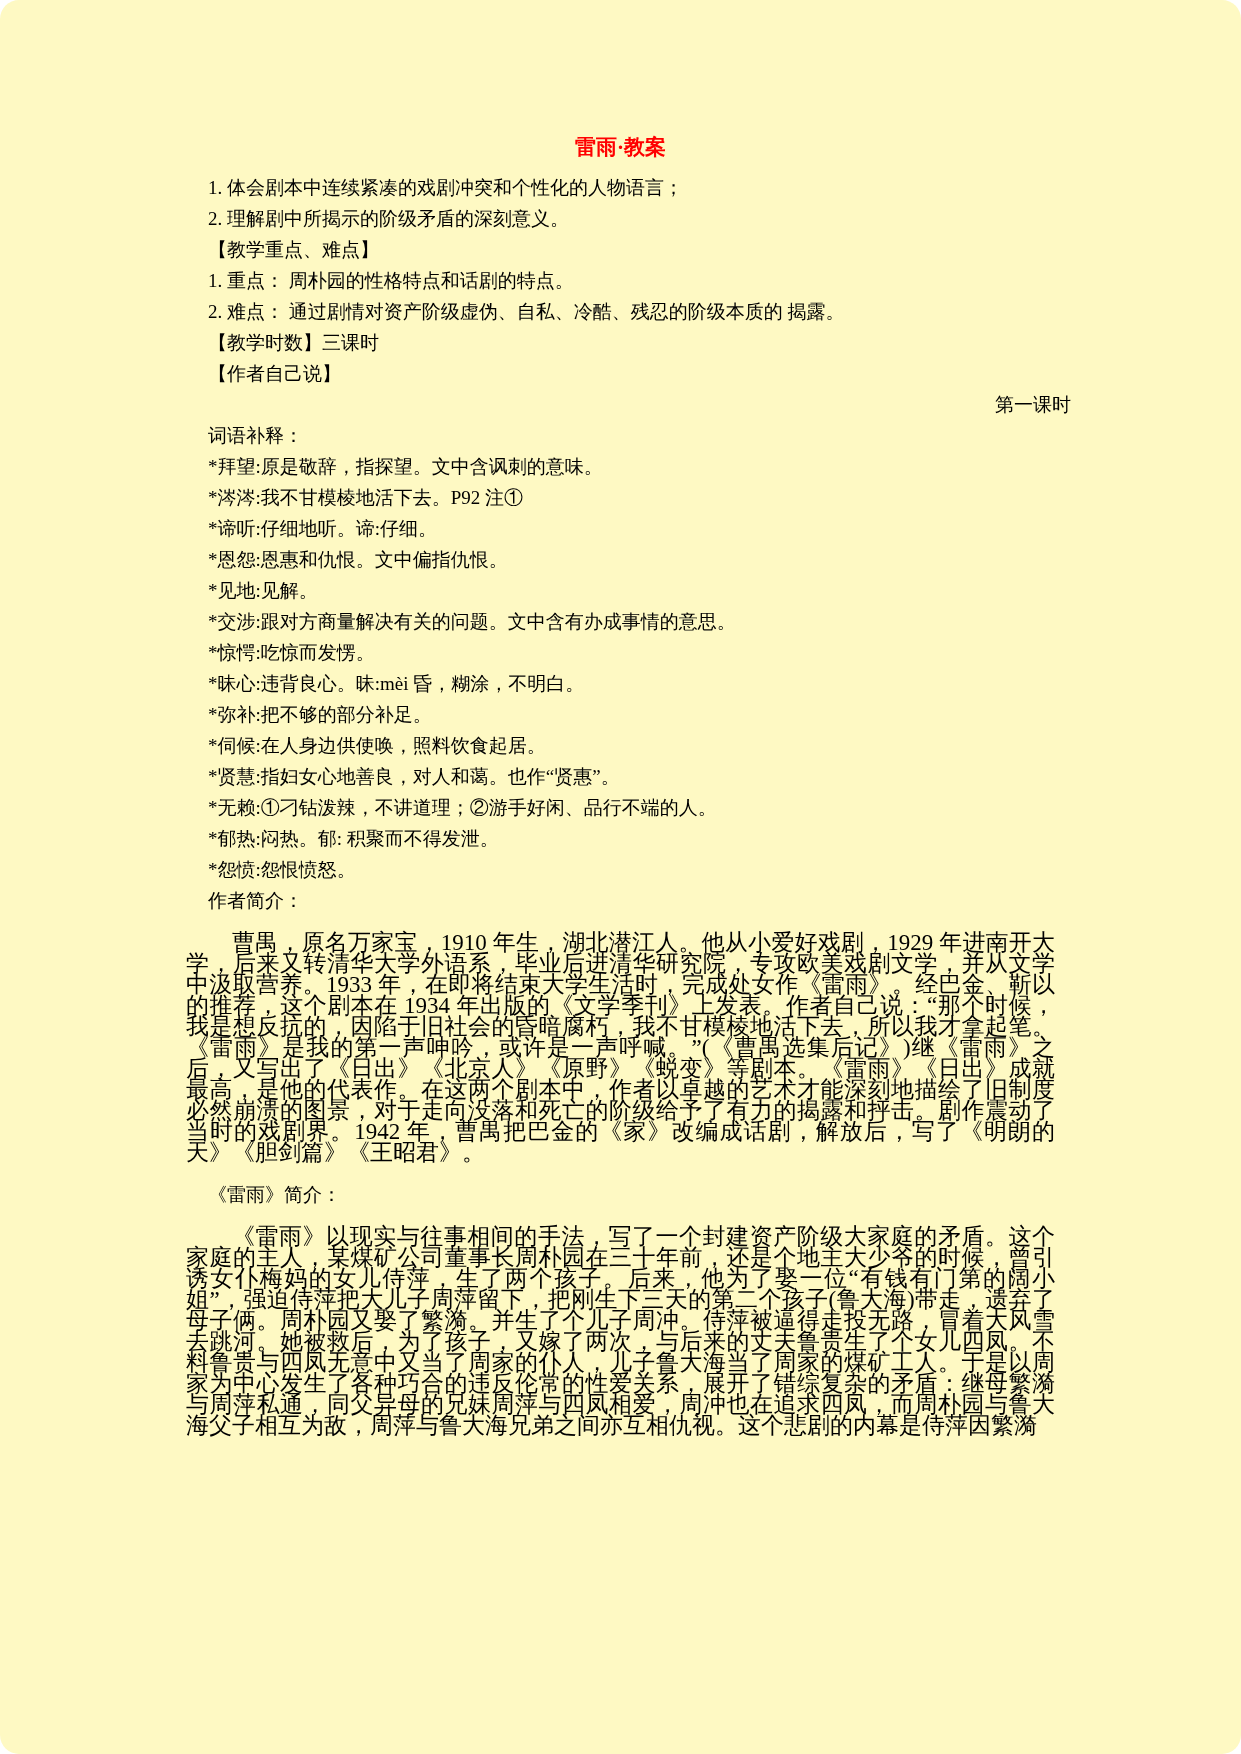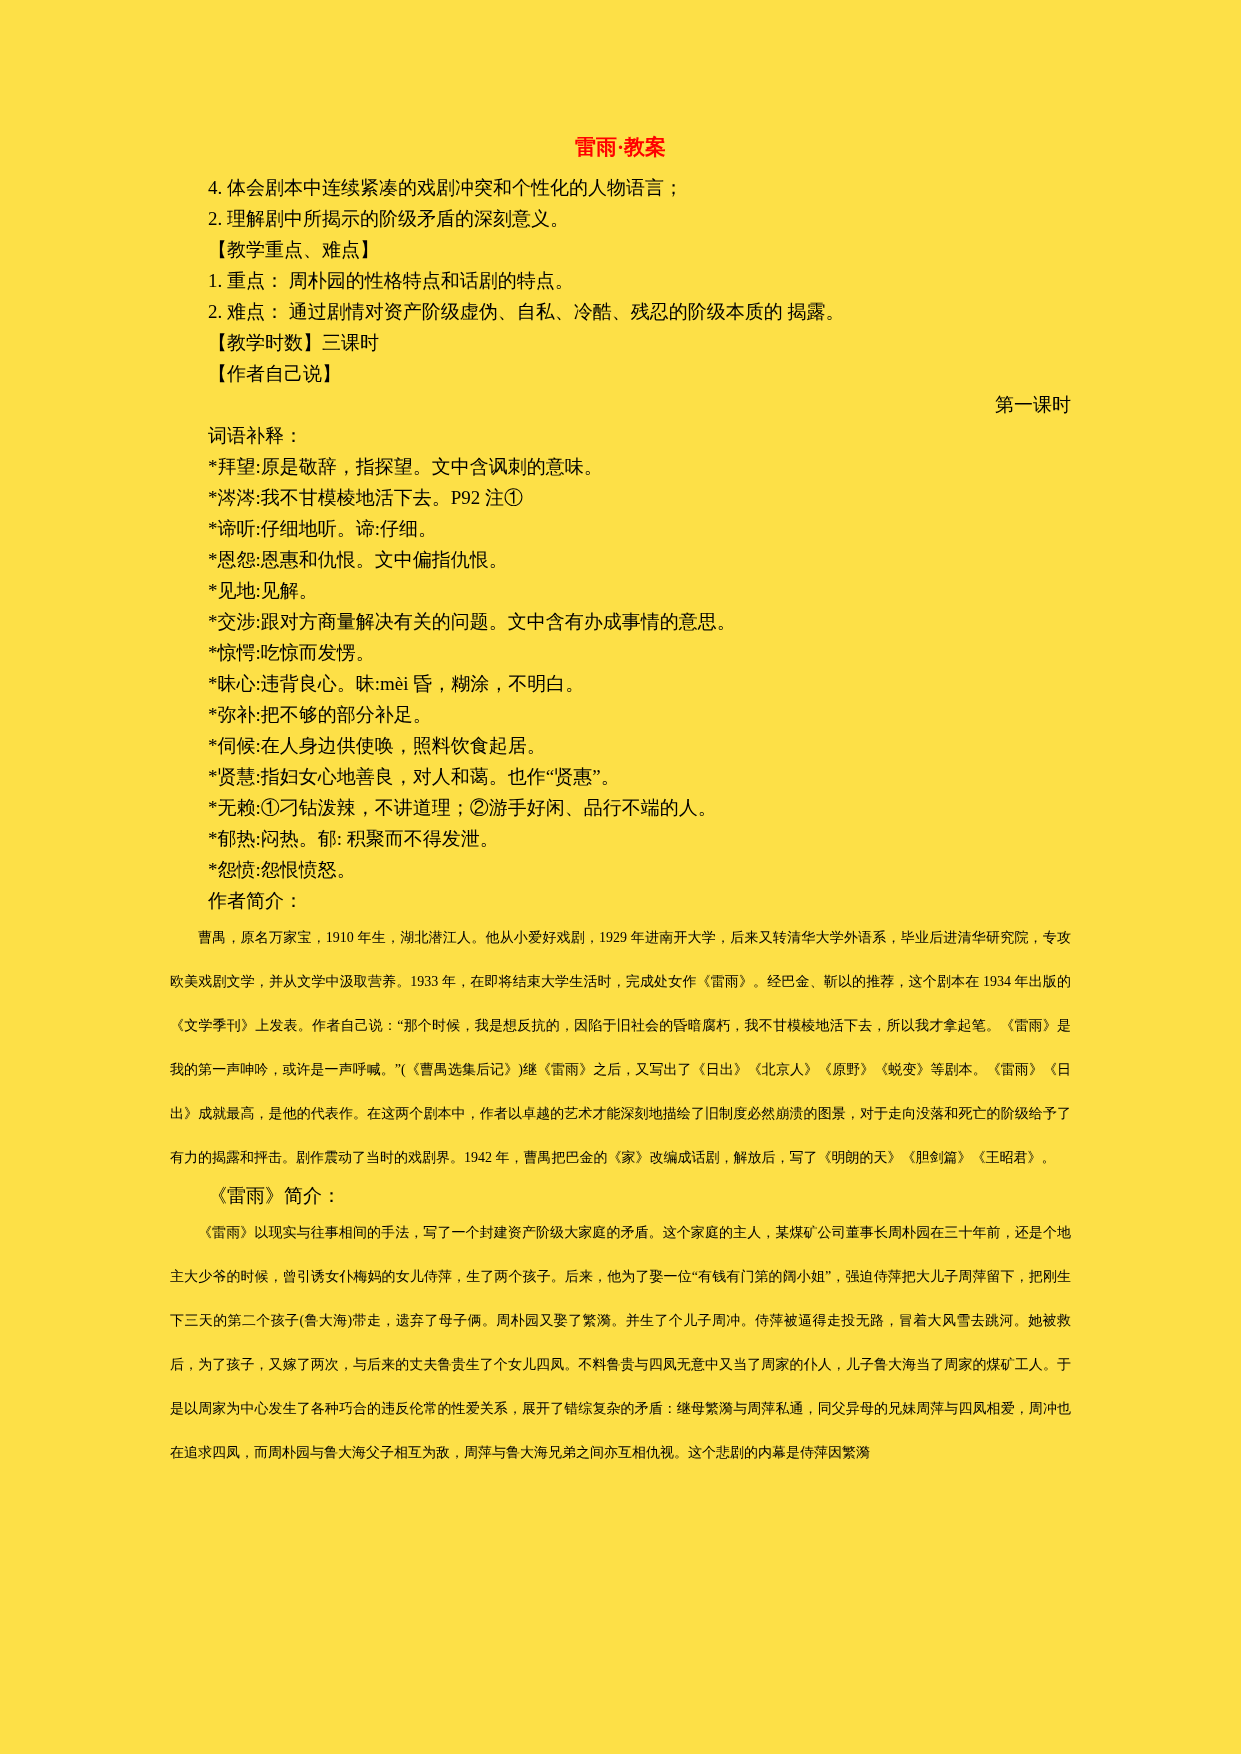--- a/index.html
+++ b/index.html
@@ -7,55 +7,56 @@
   body {
     width: 1241px;
     font-family: "Liberation Serif", "DejaVu Serif", serif;
     color: #000000;
   }
   .page {
     width: 1241px;
     height: 1754px;
     padding: 132px 170px 40px 170px;
     overflow: hidden;
-    background: #fde047;
+    background: #fef9c3;
+    border-radius: 19px;
   }
   .doc-title {
     font-size: 21px;
     font-weight: bold;
     text-align: center;
     line-height: 30px;
     margin: 0 0 10px 0;
   }
   .line {
     font-size: 19px;
     line-height: 31px;
     text-indent: 2em;
   }
   .center-line {
     font-size: 19px;
     line-height: 31px;
     text-align: right;
   }
   .para {
-    font-size: 14px;
-    line-height: 44px;
+    font-size: 23px;
+    line-height: 21px;
     text-indent: 2em;
     text-align: justify;
-    margin: 0;
+    margin: 16px;
   }
 </style>
 </head>
 <body>
 
 <div class="page">
 
   <h1 class="doc-title" style="color: rgb(255, 0, 0);">雷雨·教案</h1>
 
-  <div class="line">4. 体会剧本中连续紧凑的戏剧冲突和个性化的人物语言；</div>
+  <div class="line">1. 体会剧本中连续紧凑的戏剧冲突和个性化的人物语言；</div>
   <div class="line">2. 理解剧中所揭示的阶级矛盾的深刻意义。</div>
 
   <div class="line">【教学重点、难点】</div>
   <div class="line">1. 重点： 周朴园的性格特点和话剧的特点。</div>
   <div class="line">2. 难点： 通过剧情对资产阶级虚伪、自私、冷酷、残忍的阶级本质的 揭露。</div>
 
   <div class="line">【教学时数】三课时</div>
   <div class="line">【作者自己说】</div>
 
   <div class="center-line">第一课时</div>

